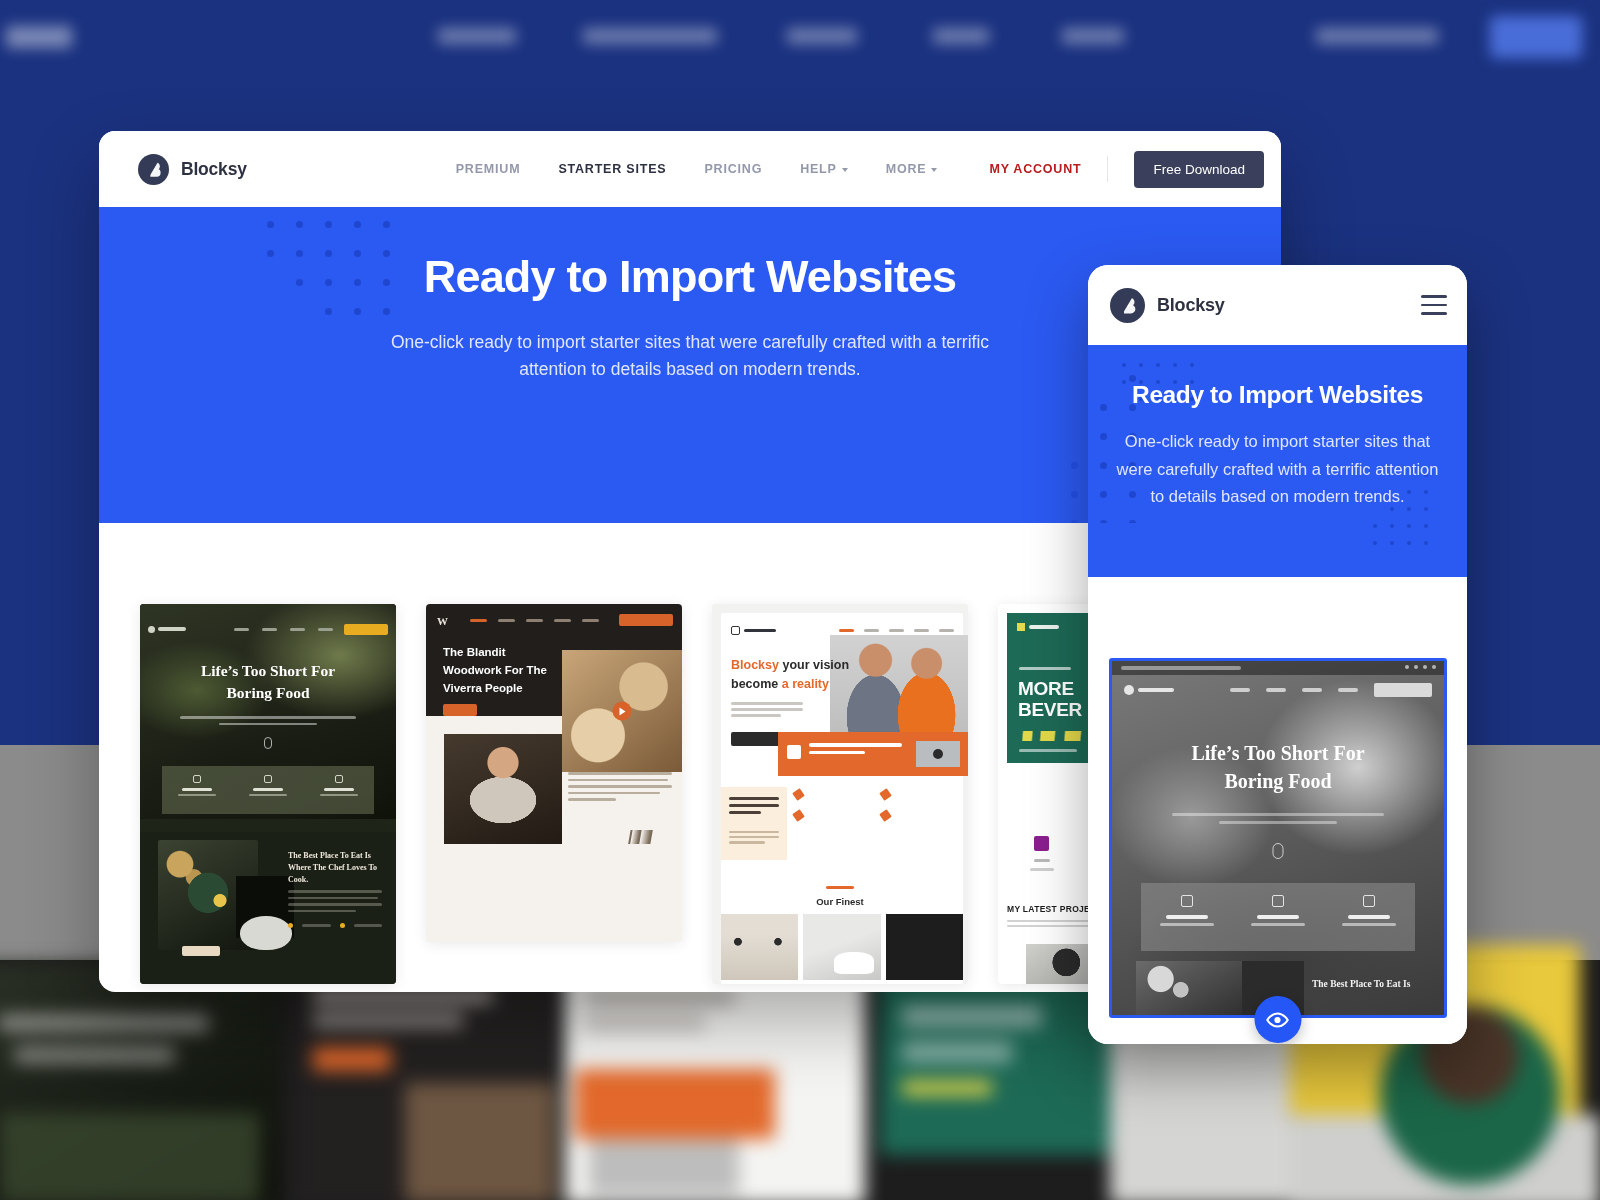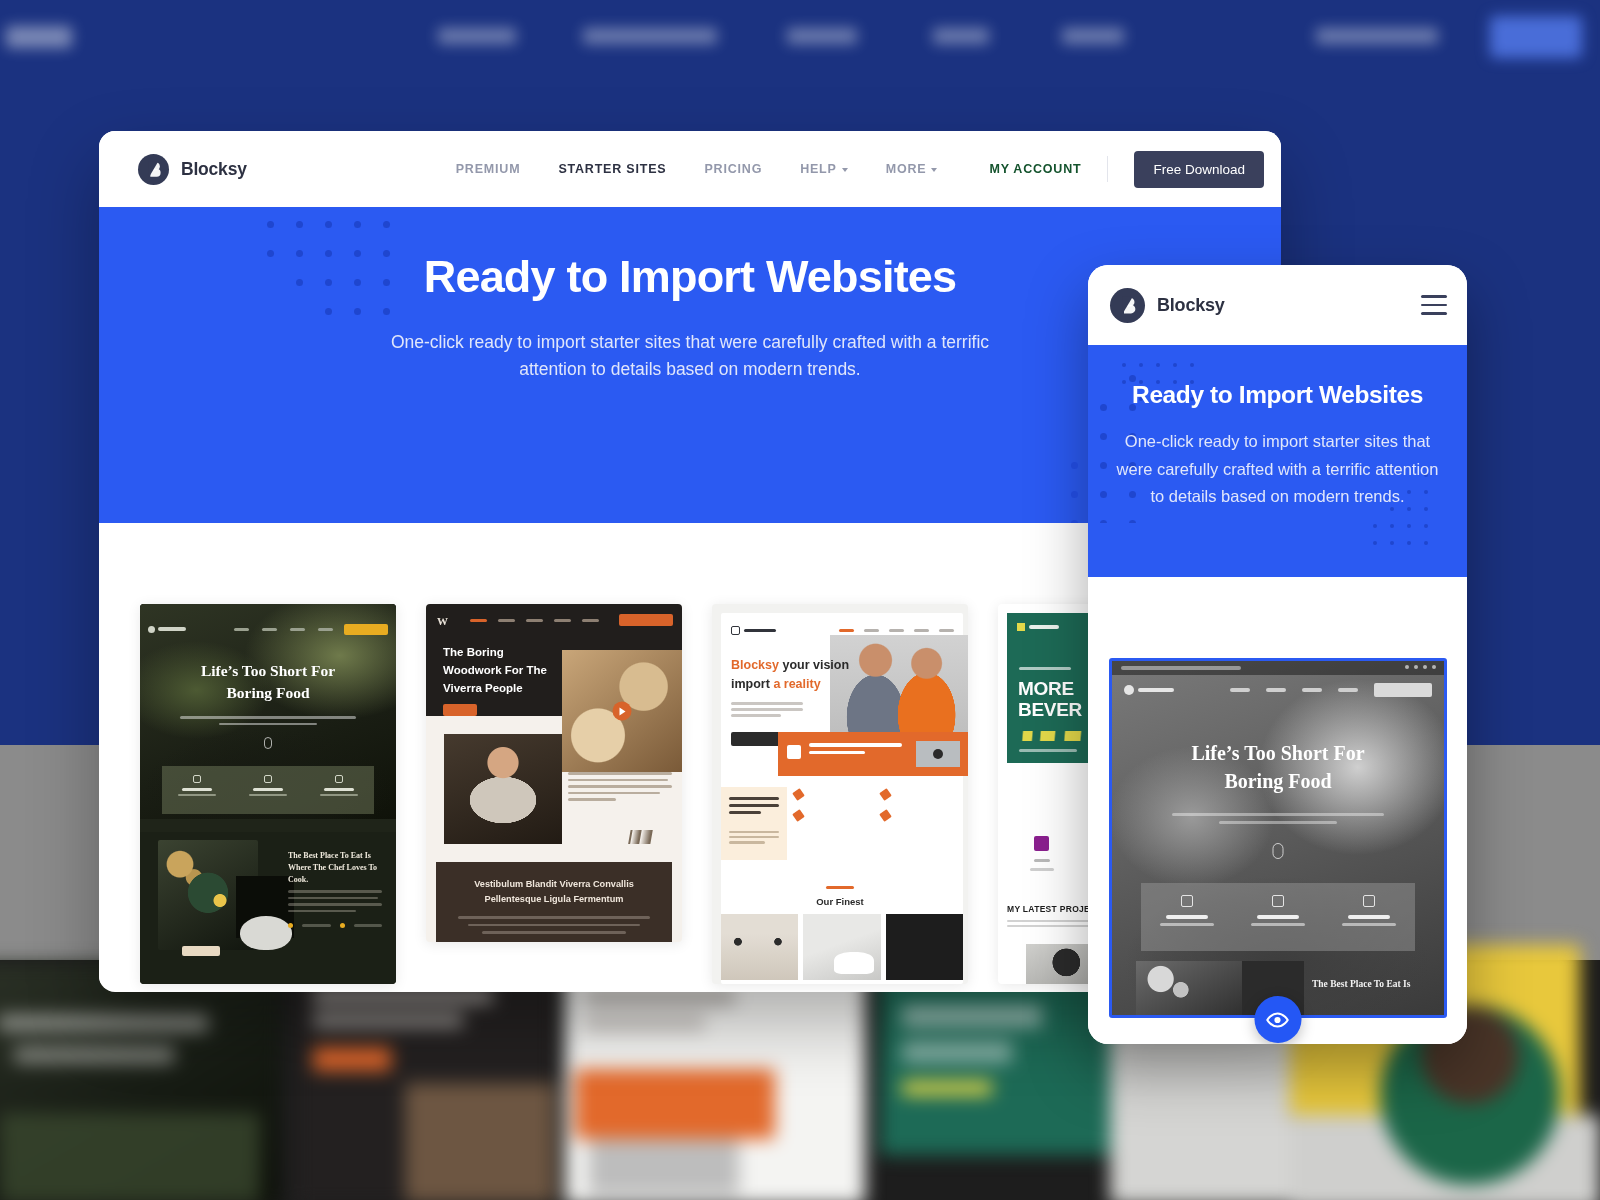--- a/index.html
+++ b/index.html
@@ -81,21 +81,21 @@
 
   .nav-menu { display:flex; align-items:center; gap:38px; margin-left:209px; }
   .nav-link {
     font-size:12.5px; font-weight:700; letter-spacing:.8px; color:#9398ab;
     text-transform:uppercase; display:flex; align-items:center; gap:5px; white-space:nowrap;
   }
   .nav-link.active { color:#2d3142; }
   .caret { width:0;height:0;border-left:3.5px solid transparent;border-right:3.5px solid transparent;border-top:4px solid #9398ab; display:inline-block; margin-top:1px;}
 
   .nav-right { position:absolute; right:17px; display:flex; align-items:center; gap:0; }
-  .acct { font-size:12.5px; font-weight:700; letter-spacing:.8px; color:#14532d; text-transform:uppercase; padding-right:26px; }
+  .acct { font-size:12.5px; font-weight:700; letter-spacing:.8px; color:#b91c1c; text-transform:uppercase; padding-right:26px; }
   .divider { width:1px; height:26px; background:#e3e5ec; margin-right:26px; }
   .btn-dl {
     background:#3a405c; color:#fff; font-size:13.5px; font-weight:400;
     padding:11px 19px; border-radius:4px; white-space:nowrap;
   }
 
   
   .hero { position:relative; height:316px; background:#2b5af2; overflow:hidden; }
   .hero-inner { position:relative; z-index:3; padding-top:45px; text-align:center; }
   .hero-title { font-size:45px; font-weight:700; color:#fff; letter-spacing:-.8px; line-height:1.1; }
@@ -558,66 +558,57 @@
         <span class="mn">
             <span></span>
             <span></span>
             <span></span>
             <span></span>
             <span></span>
           </span>
         <span class="cta"></span>
       </div>
       <div class="h2">
-        <span>The Boring</span><br>
+        <span>The Blandit</span><br>
         <span>Woodwork For The</span><br>
         <span>Viverra People</span>
       </div>
       <div class="btn2"></div>
       <div class="vid">
           <span class="pb"></span>
         </div>
       <div class="man"></div>
       <div class="quote">
         <span style="width:100%"></span>
           <span style="width:96%"></span>
           <span style="width:100%"></span>
           <span style="width:88%"></span>
           <span style="width:46%"></span>
       </div>
       <div class="sig"></div>
-      <div class="band">
-        <h5>
-          <span>Vestibulum Blandit Viverra Convallis</span><br>
-          <span>Pellentesque Ligula Fermentum</span>
-        </h5>
-        <div class="pl" style="margin-top:10px"></div>
-        <div class="pl" style="margin-left:32px;margin-right:32px"></div>
-        <div class="pl" style="margin-left:46px;margin-right:46px"></div>
-      </div>
     </div>
 
     <div class="site-card c-ren">
       <div class="pad"></div>
       <div class="hd">
         <span class="lg"></span>
           <span class="lt"></span>
         <span class="mn">
             <span></span>
             <span></span>
             <span></span>
             <span></span>
             <span></span>
           </span>
       </div>
       <div class="people"></div>
       <div class="h1">
         <span class="o">Blocksy</span>
         <span>your vision</span><br>
-        <span>import</span>
+        <span>become</span>
         <span class="o">a reality</span>
       </div>
       <div class="pl1">
           <span></span>
           <span></span>
           <span style="width:70%"></span>
         </div>
       <div class="cbtn"></div>
       <div class="orange">
         <span class="ck"></span>

